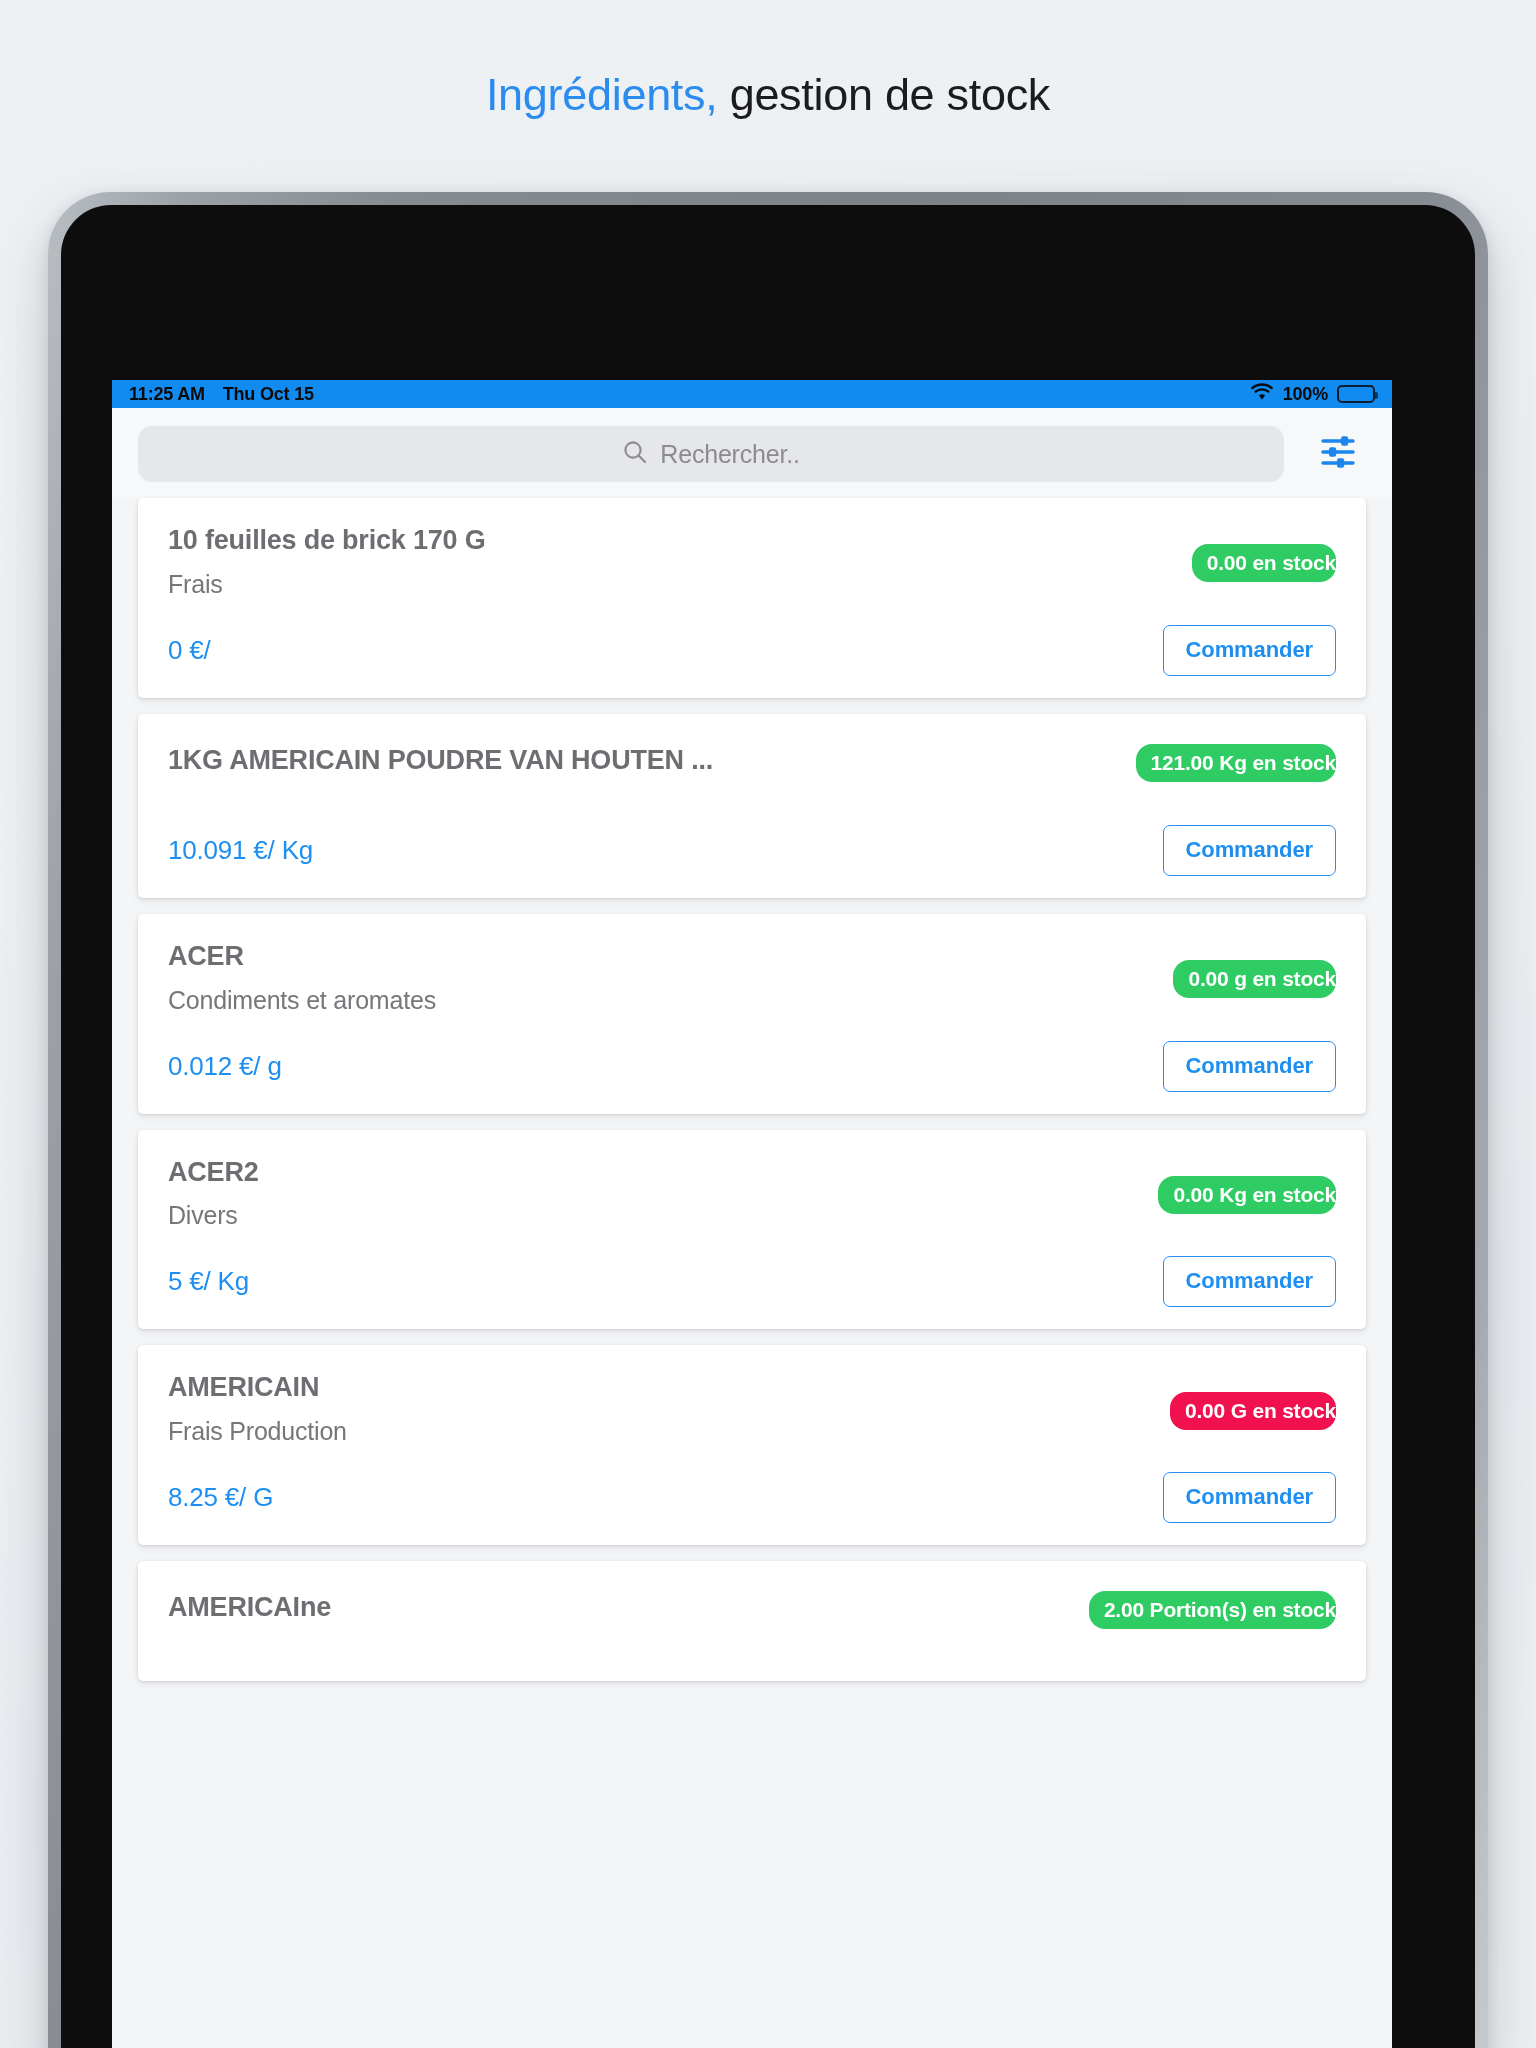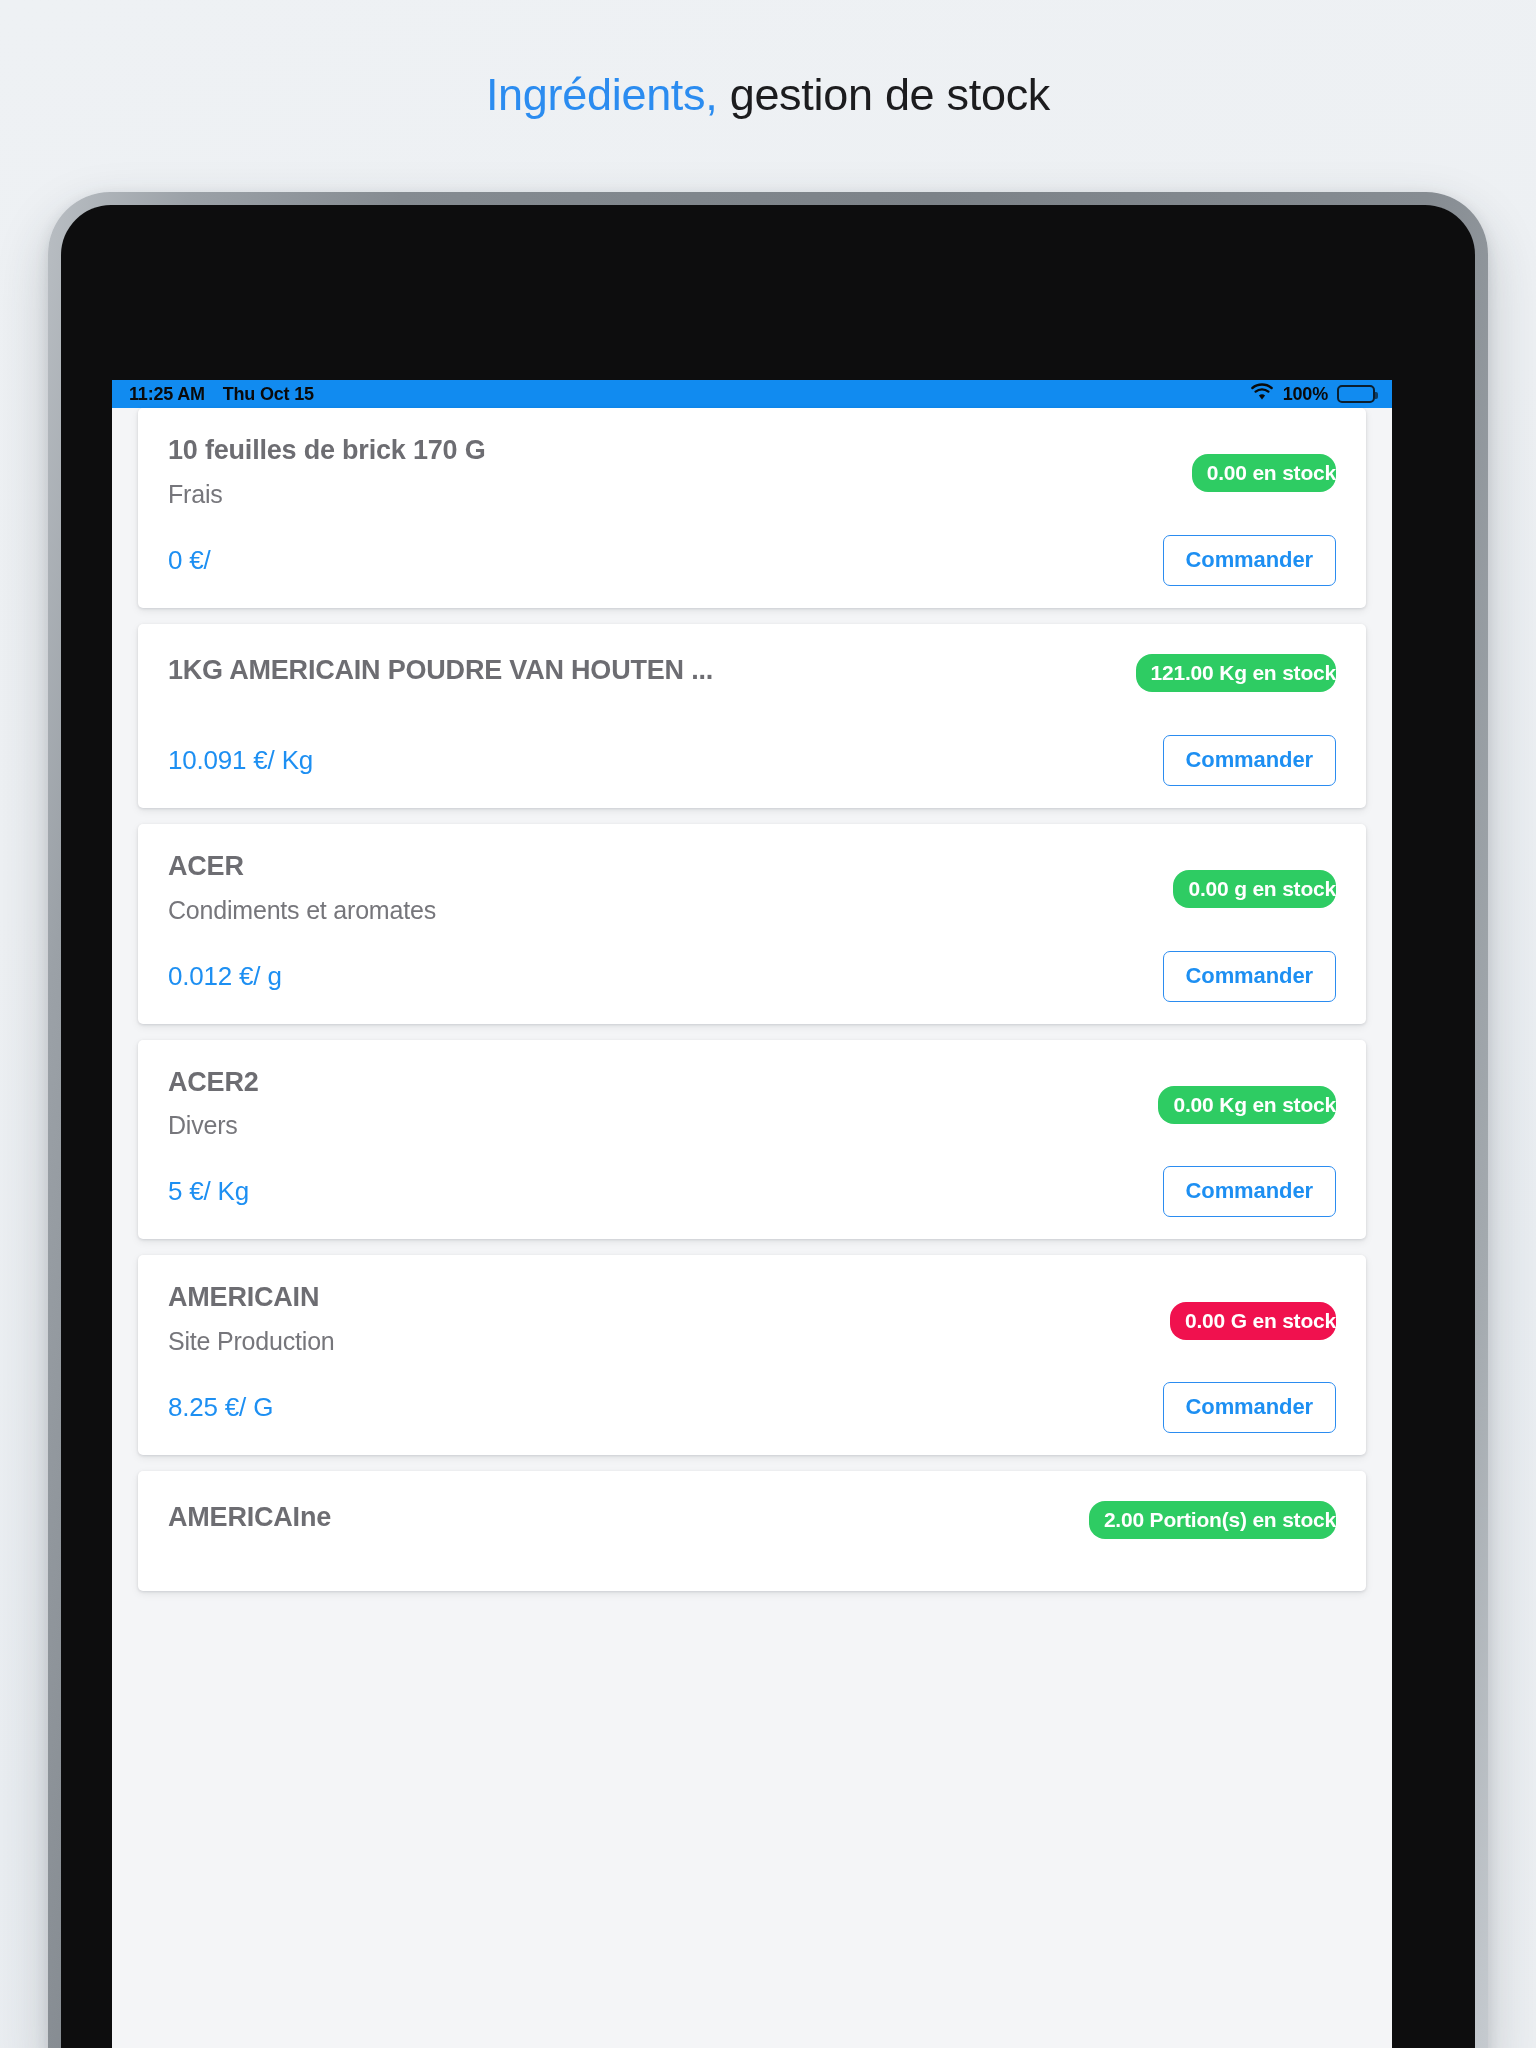--- a/index.html
+++ b/index.html
@@ -312,20 +312,47 @@
             </svg>
           </span>
           <span>100%</span>
           <span class="battery">
             <span class="battery-fill"></span>
           </span>
         </div>
       </div>
 
 
+      <div class="searchrow">
+        <div class="searchbox">
+          <span>
+            <svg width="26" height="26" viewBox="0 0 26 26" aria-hidden="true">
+              <circle cx="11" cy="11" r="7.6" stroke="#8b8b90" stroke-width="2.1" fill="none"></circle>
+              <path d="M16.6 16.6 23 23" stroke="#8b8b90" stroke-width="2.1" stroke-linecap="round"></path>
+            </svg>
+          </span>
+          <span class="search-ph">Rechercher..</span>
+        </div>
+        <div class="filter-btn">
+          <span>
+            <svg width="42" height="40" viewBox="0 0 42 40" aria-hidden="true">
+              <g stroke="#1a86ee" stroke-width="3.4" stroke-linecap="round">
+                <path d="M6 9h30"></path>
+                <path d="M6 20h30"></path>
+                <path d="M6 31h30"></path>
+              </g>
+              <g fill="#1a86ee">
+                <rect x="24" y="4.2" width="7.2" height="9.6" rx="2.2"></rect>
+                <rect x="12" y="15.2" width="7.2" height="9.6" rx="2.2"></rect>
+                <rect x="20" y="26.2" width="7.2" height="9.6" rx="2.2"></rect>
+              </g>
+            </svg>
+          </span>
+        </div>
+      </div>
 
       <div class="list">
 
         <div class="card">
           <div class="card-top">
             <div class="card-texts">
               <div class="card-title">10 feuilles de brick 170 G</div>
               <div class="card-cat">Frais</div>
             </div>
             <div class="badge green">0.00 en stock</div>
@@ -374,21 +401,21 @@
           <div class="card-bottom">
             <div class="card-price">5 €/ Kg</div>
             <button class="order-btn">Commander</button>
           </div>
         </div>
 
         <div class="card">
           <div class="card-top">
             <div class="card-texts">
               <div class="card-title">AMERICAIN</div>
-              <div class="card-cat">Site Production</div>
+              <div class="card-cat">Frais Production</div>
             </div>
             <div class="badge red">0.00 G en stock</div>
           </div>
           <div class="card-bottom">
             <div class="card-price">8.25 €/ G</div>
             <button class="order-btn">Commander</button>
           </div>
         </div>
 
         <div class="card partial">

